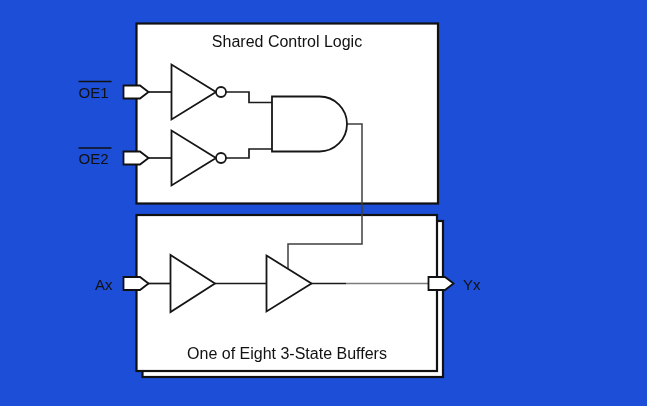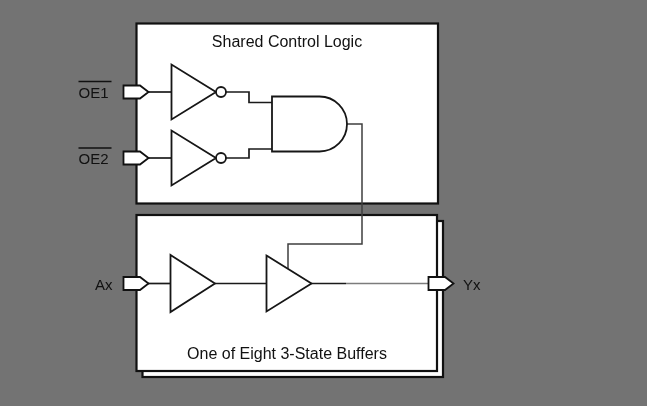--- a/index.html
+++ b/index.html
@@ -5,21 +5,21 @@
   html, body {
     margin: 0;
     padding: 0;
     background: #ffffff;
     font-family: "Liberation Sans", sans-serif;
   }
   .canvas {
     position: relative;
     width: 647px;
     height: 406px;
-    background: #737373;
+    background: #1d4ed8;
     overflow: hidden;
   }
   svg { display: block; }
   .box {
     fill: #ffffff;
     stroke: #111111;
     stroke-width: 2.2;
   }
   .gate {
     fill: #ffffff;

